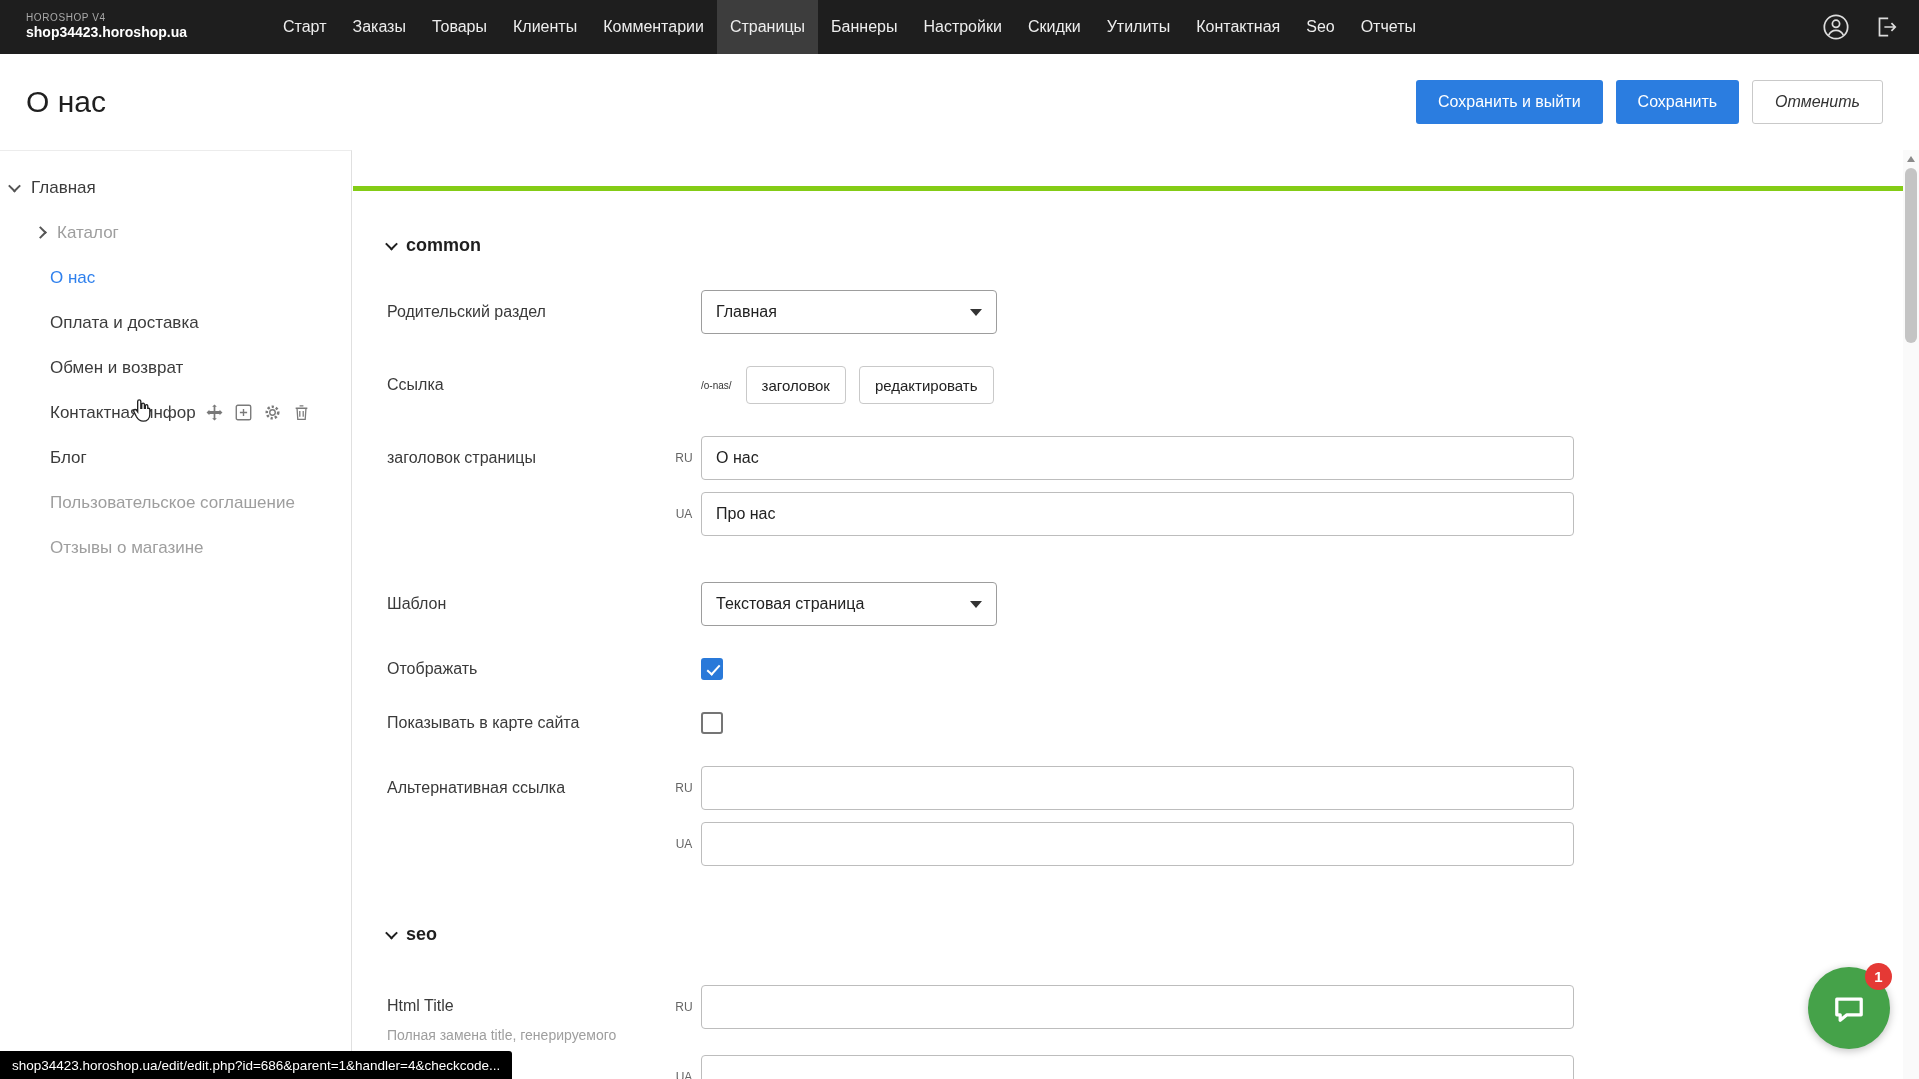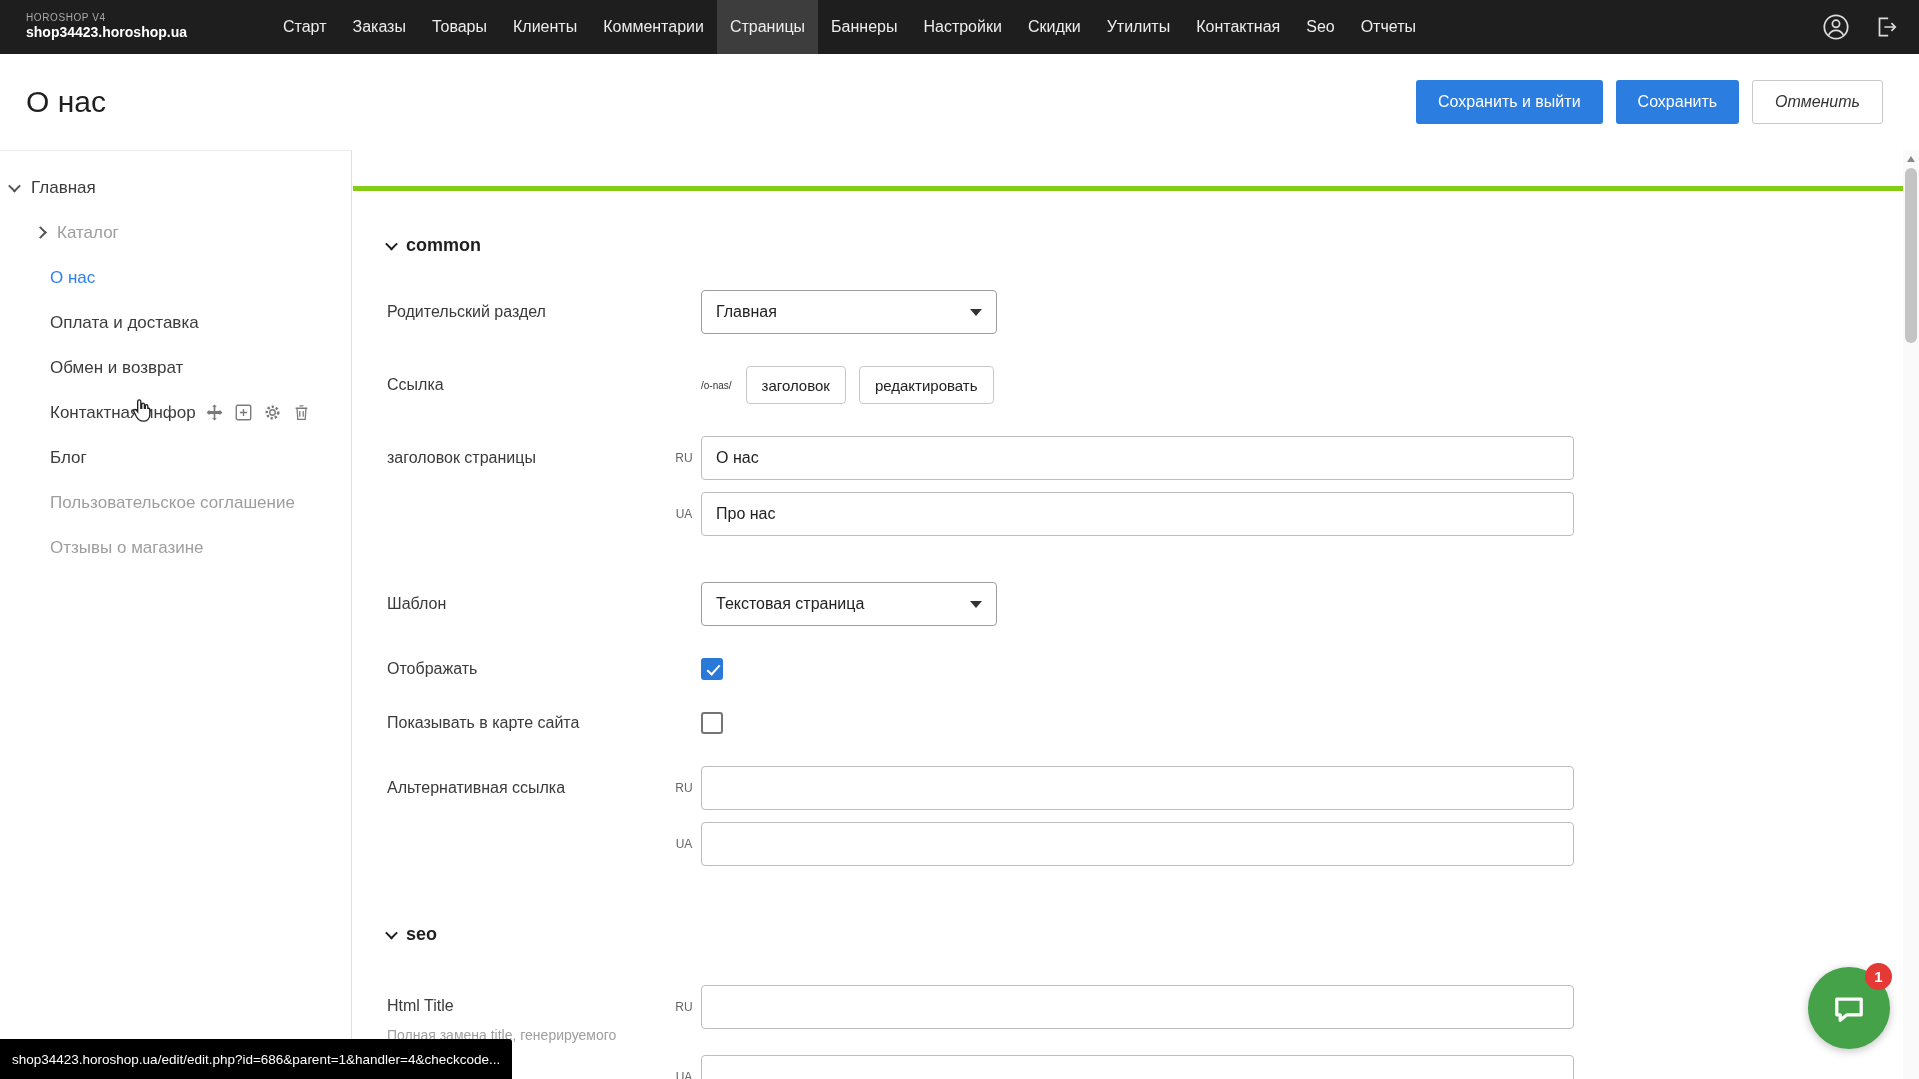--- a/index.html
+++ b/index.html
@@ -81,21 +81,21 @@
 
   
   .scrollbar { position:absolute; top:150px; right:0; width:16px; bottom:0; background:#fafafa; z-index:25; }
   .scroll-up { position:absolute; top:6px; left:4px; width:0; height:0;
                border-left:4px solid transparent; border-right:4px solid transparent;
                border-bottom:6px solid #8a8a8a; }
   .scroll-thumb { position:absolute; top:18px; left:2px; width:12px; height:175px;
                   background:#c4c4c4; border-radius:6px; }
 
   
-  .status-tooltip { position:absolute; left:0; bottom:0; height:40px; background:#000; color:#fff;
+  .status-tooltip { position:absolute; left:0; bottom:0; height:28px; background:#000; color:#fff;
                     font-size:13.5px; display:flex; align-items:center; padding:0 12px; z-index:50;
                     border-top-right-radius:3px;margin-top:44px; }
 
   
   .chat { position:absolute; right:29px; bottom:30px; width:82px; height:82px; border-radius:50%;
           background:#45a249; display:flex; align-items:center; justify-content:center;
           cursor:pointer; z-index:45; box-shadow:0 2px 8px rgba(0,0,0,.25); }
   .chat-badge { position:absolute; top:-4px; right:-2px; min-width:27px; height:27px; border-radius:50%;
                 background:#e53935; color:#fff; font-size:15px; font-weight:bold;
                 display:flex; align-items:center; justify-content:center; }

